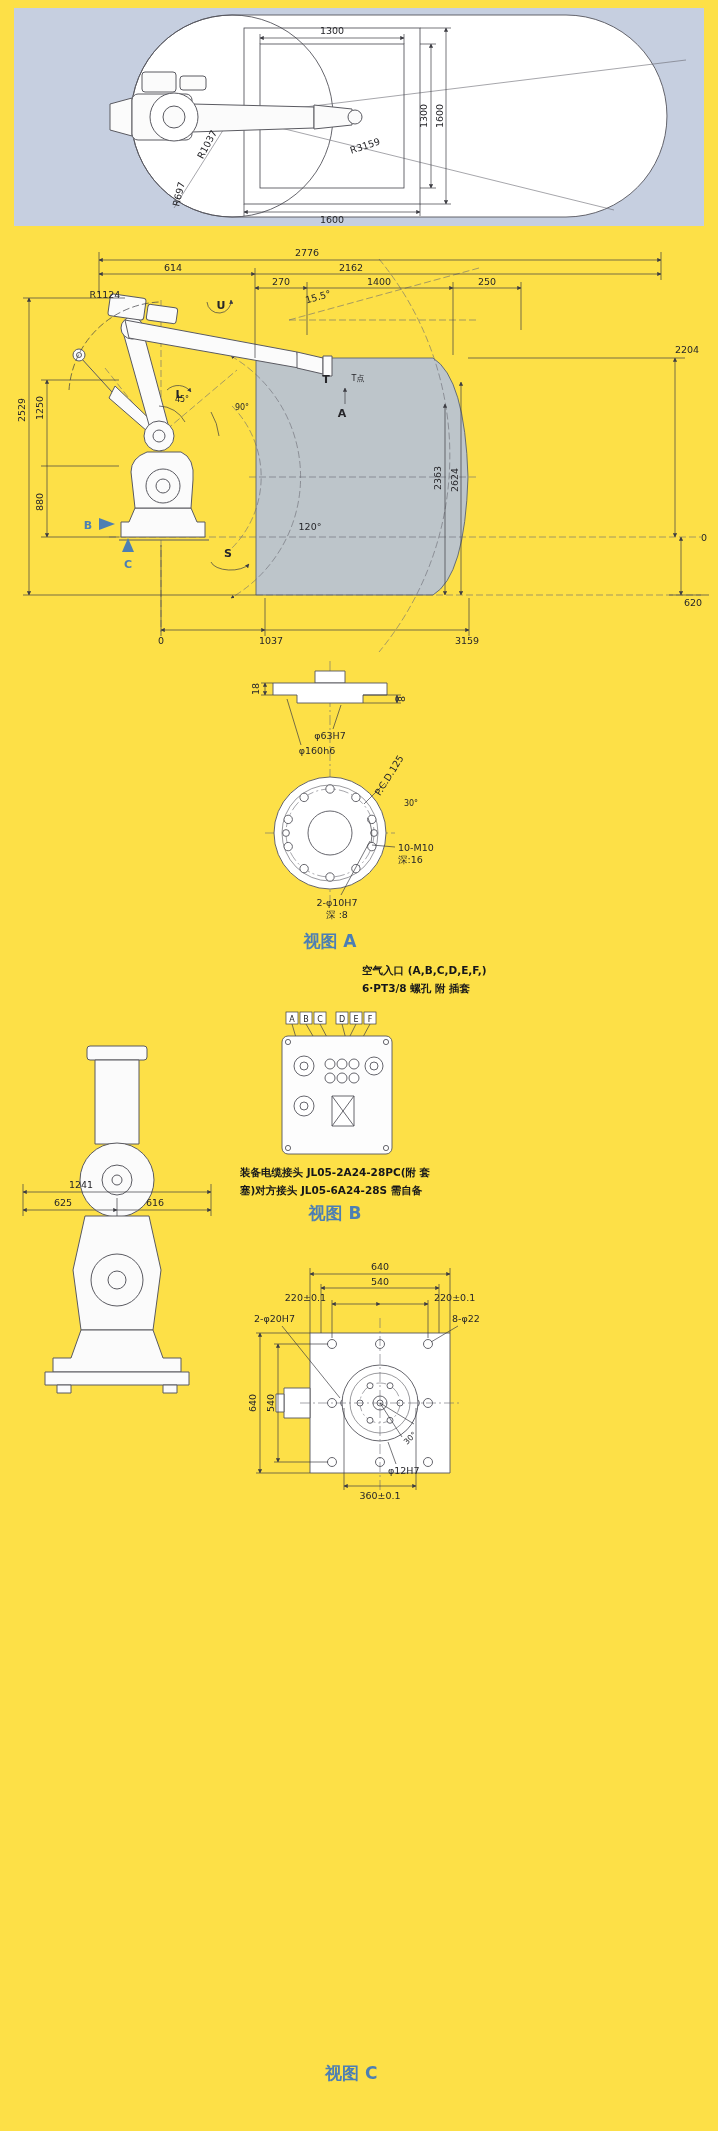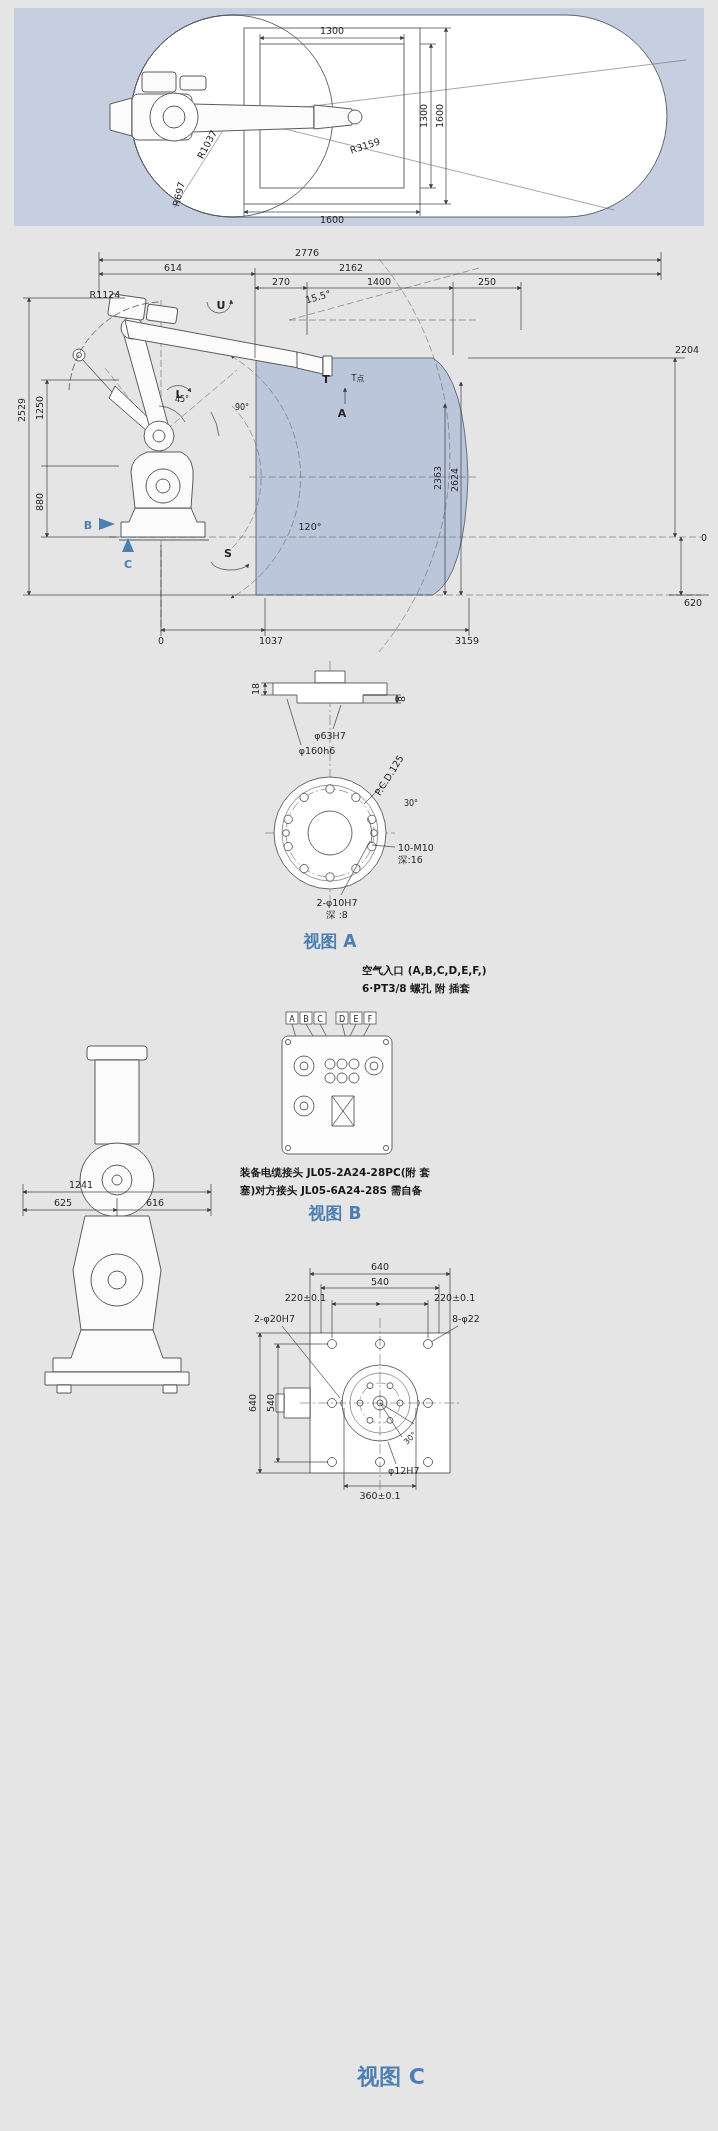--- a/index.html
+++ b/index.html
@@ -1,26 +1,26 @@
 <!DOCTYPE html>
 <html><head>
 <meta charset="utf-8">
 <style>
   html,body{margin:0;padding:0;background:#ffffff;}
-  .page{position:relative;width:718px;height:2131px;background:#e5e5e5;
+  .page{position:relative;width:718px;height:2131px;background:#fde047;
         font-family:"DejaVu Sans",sans-serif;overflow:hidden;}
   .page svg{position:absolute;overflow:visible;}
   svg text{fill:#26262a;font-size:9.5px;font-family:"DejaVu Sans",sans-serif;}
   text.sm{font-size:8px;}
   text.axis{font-size:11px;font-weight:bold;}
   text.cn{font-size:10.5px;font-weight:bold;fill:#15161a;}
   text.blue{fill:#4d7fb3;font-weight:bold;}
   text.vtitle{font-size:17px;font-weight:bold;fill:#4d7fb3;}
-  .view-title{position:absolute;color:#4d7fb3;font-weight:bold;font-size:22px;
-              text-align:right;font-family:"DejaVu Sans",sans-serif;}
+  .view-title{position:absolute;color:#4d7fb3;font-weight:bold;font-size:17px;
+              text-align:left;font-family:"DejaVu Sans",sans-serif;}
   .thin{stroke:#6a6a72;stroke-width:0.6;fill:none;}
   .dimln{stroke:#3c3c42;stroke-width:0.7;fill:none;}
   .dash{stroke-dasharray:7 3;}
   .dashdot{stroke-dasharray:10 3 2 3;}
   .art{stroke:#5a5a61;stroke-width:1;fill:#fbfbfb;stroke-linejoin:round;}
   .art2{stroke:#55555c;stroke-width:0.9;fill:#ffffff;stroke-linejoin:round;}
 </style>
 </head>
 <body>
 

